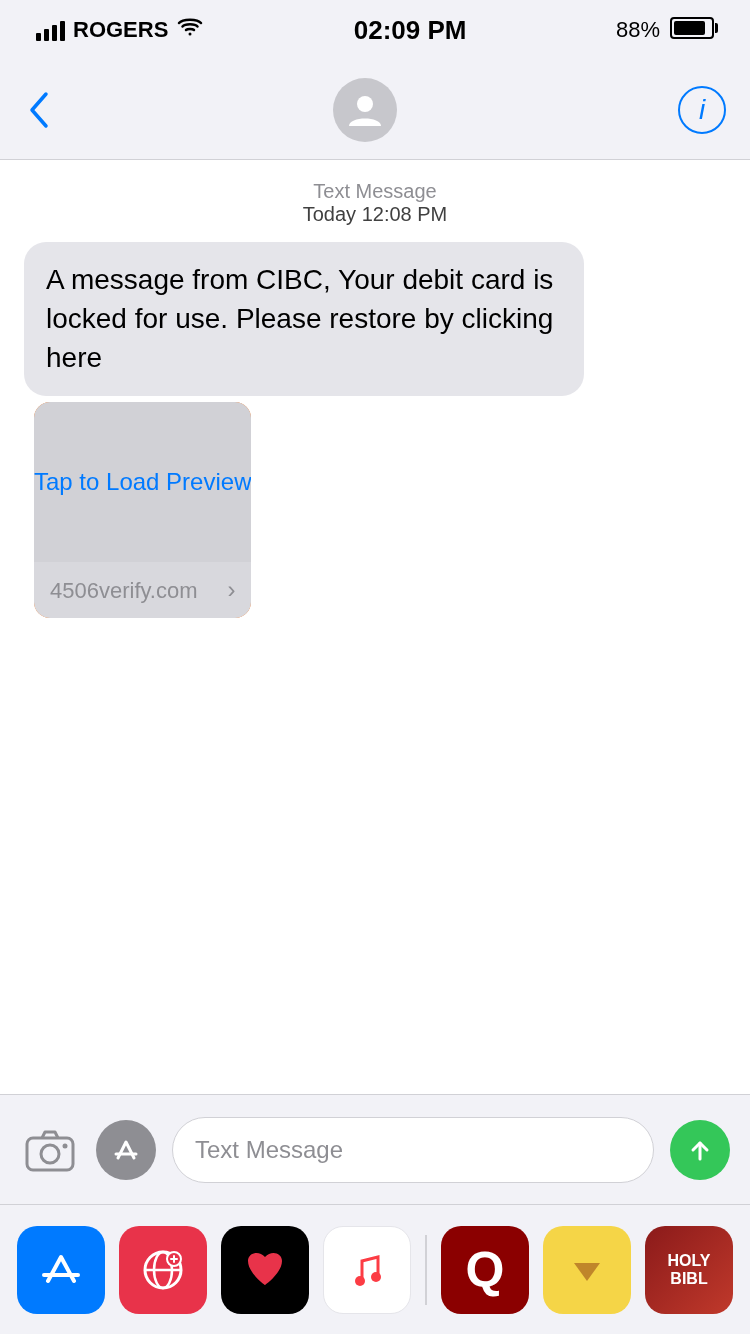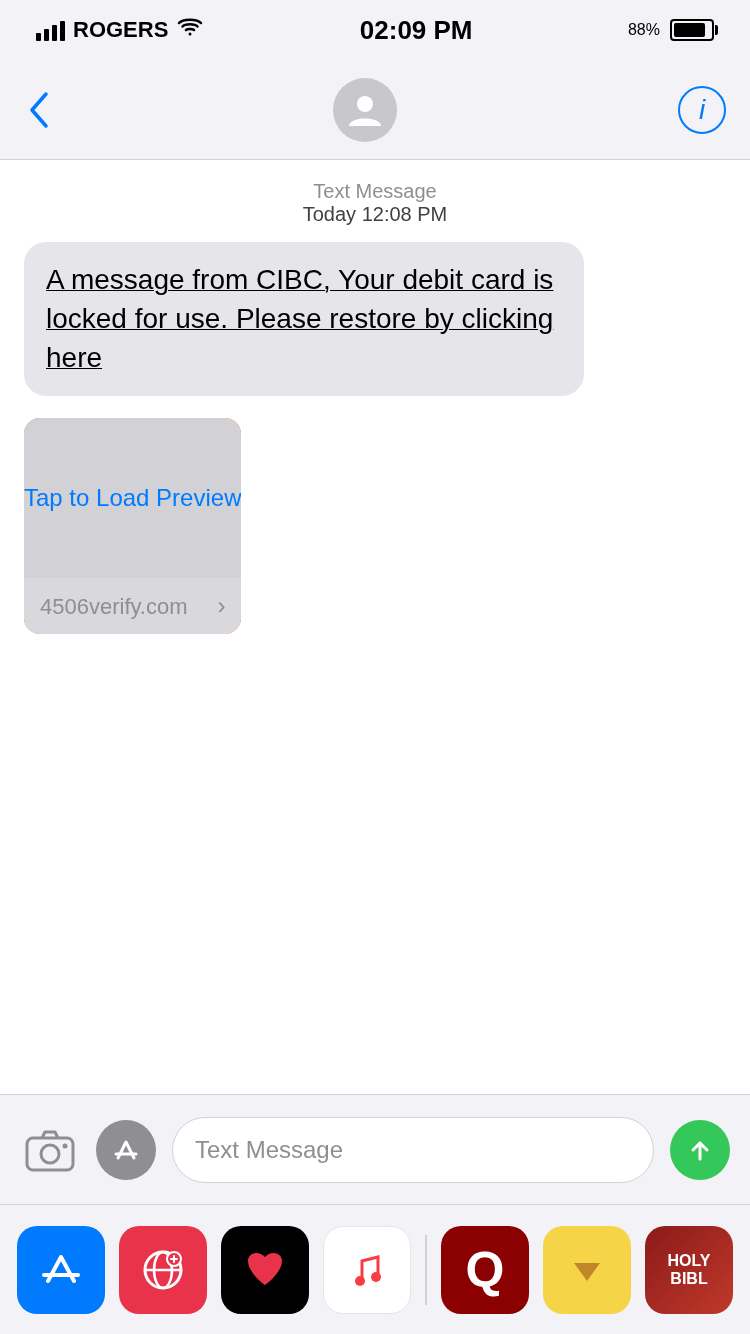--- a/index.html
+++ b/index.html
@@ -46,23 +46,22 @@
     .wifi-icon {
       font-size: 22px;
     }
     .status-center {
       font-size: 26px;
       font-weight: 600;
       color: #000;
     }
     .status-right {
       display: flex;
-      align-items: center;
       gap: 10px;
-      font-size: 16px;
+      font-size: 22px;
       font-weight: 500;
       color: #000;
     }
     .battery {
       width: 44px;
       height: 22px;
       border: 2px solid #000;
       border-radius: 4px;
       position: relative;
       display: flex;
@@ -173,36 +172,36 @@
       flex-direction: column;
       align-items: flex-start;
       gap: 0;
     }
 
     .message-bubble {
       background: #e5e5ea;
       border-radius: 22px;
       padding: 18px 22px;
       max-width: 560px;
-      margin-bottom: 20px;
-      text-decoration: underline;
+      margin-bottom: 4px;
     }
     .message-bubble-text {
       font-size: 28px;
       line-height: 1.4;
       color: #000000;
     }
 
     
     .link-preview {
       background: #f97316;
       border-radius: 16px;
       overflow: hidden;
       max-width: 360px;
       margin-top: 2px;
+      margin-left: 10px;
     }
     .link-preview-image-area {
       background: #d1d1d6;
       height: 160px;
       display: flex;
       align-items: center;
       justify-content: center;
     }
     .tap-to-load {
       color: #007aff;

